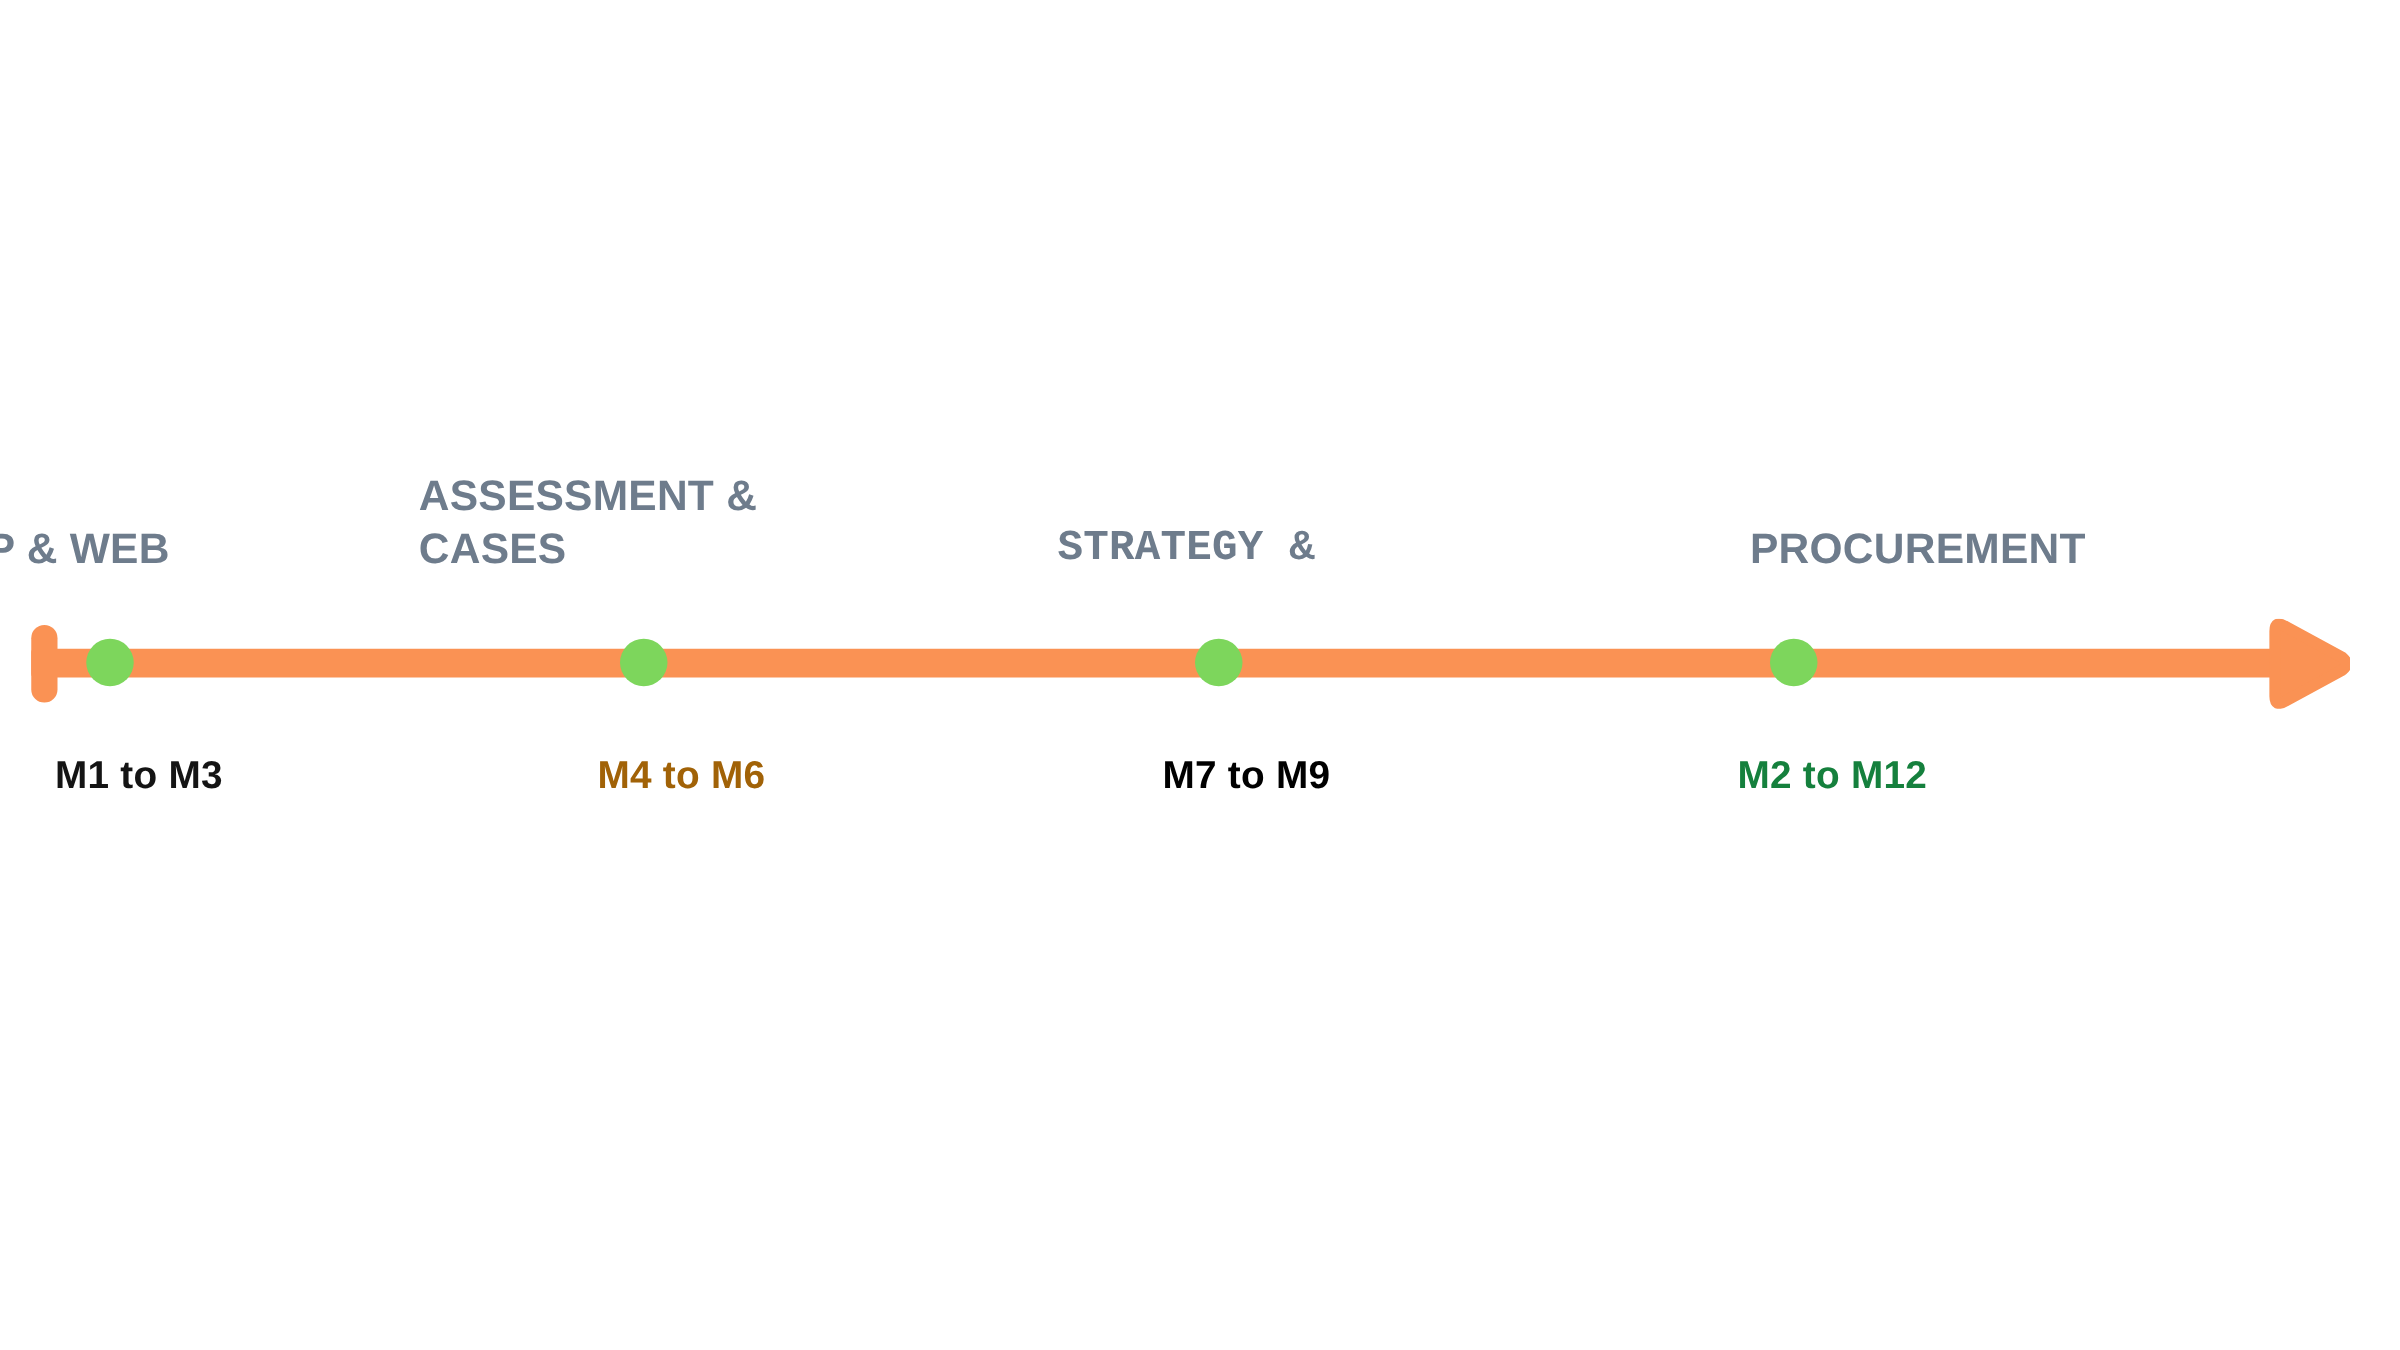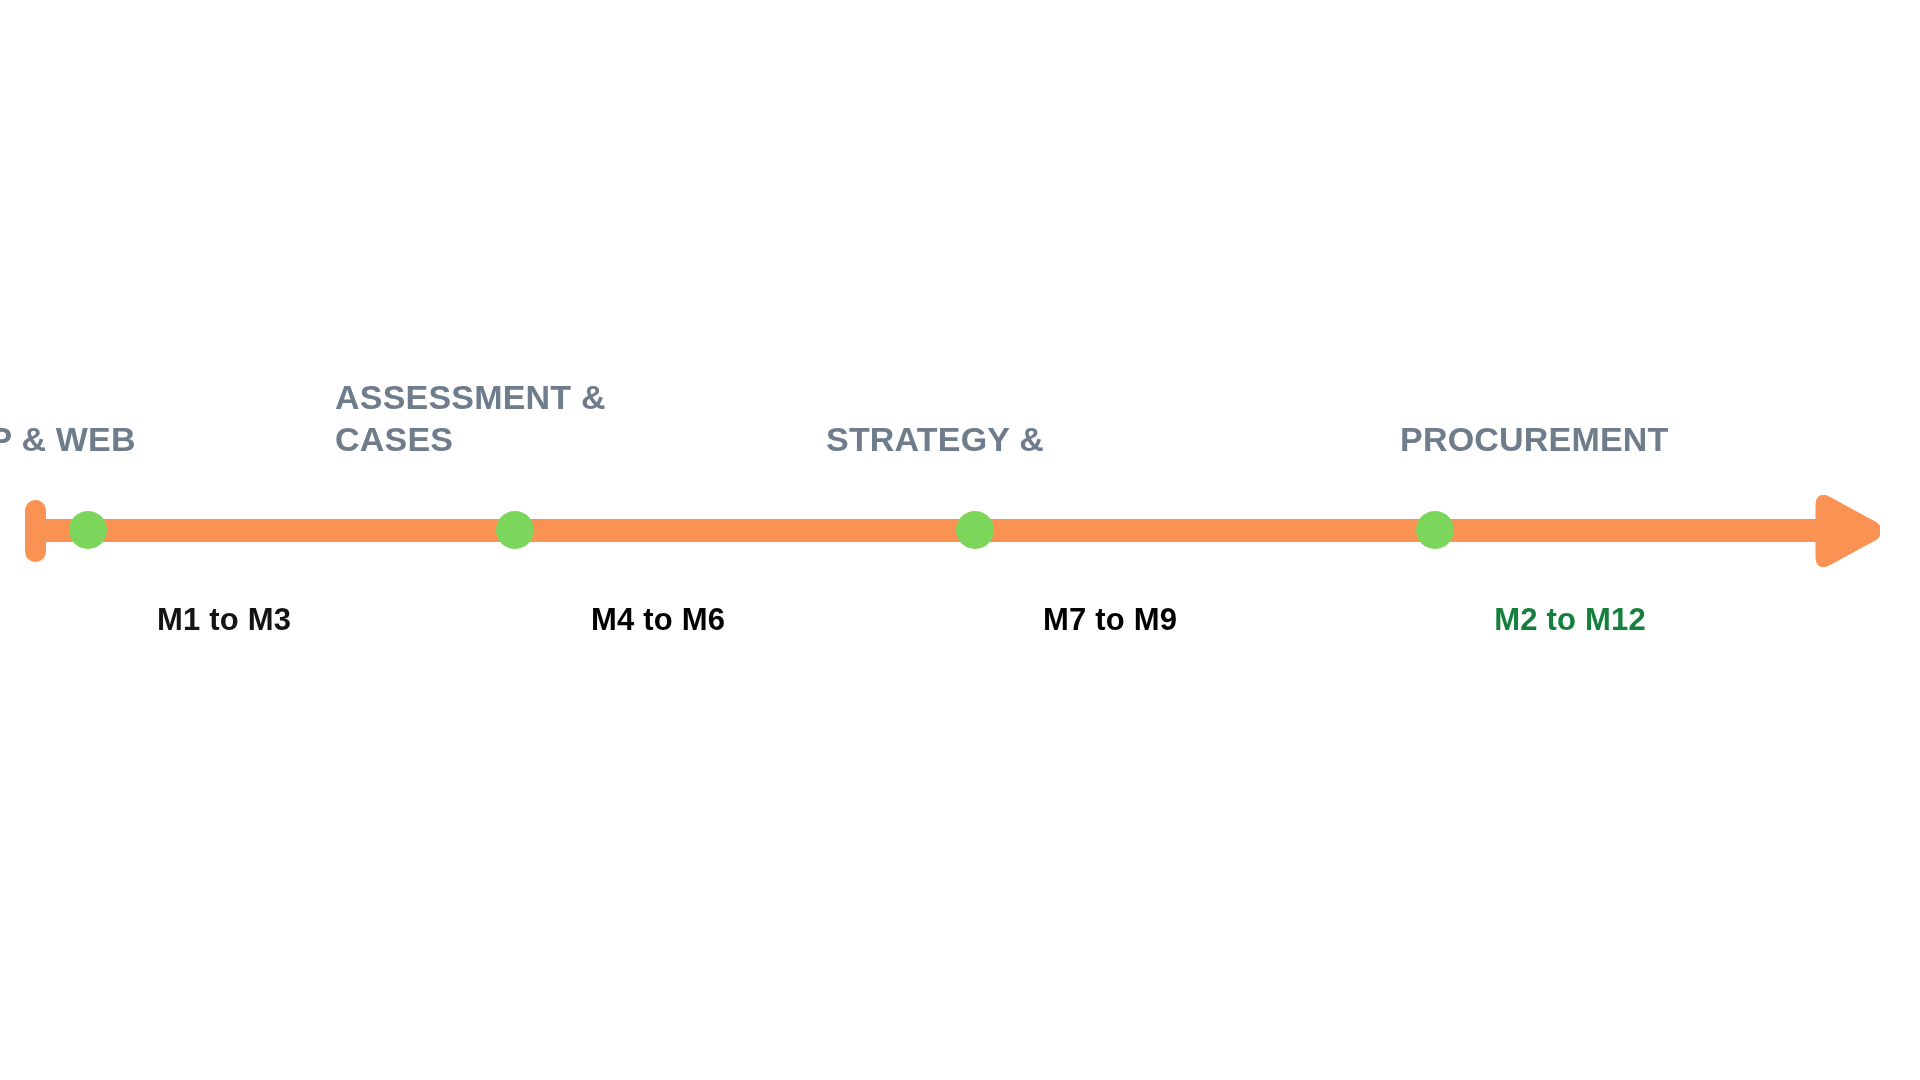--- a/index.html
+++ b/index.html
@@ -104,21 +104,20 @@
     bottom: 0;
     transform: none;
     width: 100%;
   }
 
   
   .month-label {
     position: absolute;
     top: 602px;
     width: 360px;
-    text-align: center;
     transform: translateX(-50%);
     color: #141414;
     font-size: 31px;
     font-weight: bold;
     letter-spacing: 0.2px;
     white-space: nowrap;
   }
 </style>
 </head>
 <body style="background: rgb(255, 255, 255);">
@@ -133,21 +132,21 @@
       </div>
     </div>
 
     <div class="phase-slot" style="left:335px; width:380px;">
       <div class="phase-label">
         <div>ASSESSMENT &amp;</div>
         <div>CASES</div>
       </div>
     </div>
 
-    <div class="phase-slot" style="left:826px; width:330px;">
+    <div class="phase-slot" style="left:846px; width:330px;font-family:Liberation Mono, monospace;">
       <div class="phase-label">
         <div>STRATEGY &amp;</div>
       </div>
     </div>
 
     <div class="phase-slot" style="left:1400px; width:350px;">
       <div class="phase-label">
         <div>PROCUREMENT</div>
       </div>
     </div>
@@ -164,18 +163,18 @@
     </div>
 
     <div class="dot" style="left:88px;"></div>
     <div class="dot" style="left:515px;"></div>
     <div class="dot" style="left:975px;"></div>
     <div class="dot" style="left:1435px;"></div>
   </div>
 
   <div>
     <div class="month-label" style="left: 224px; color: rgb(20, 20, 20);">M1 to M3</div>
-    <div class="month-label" style="left: 658px; color: #000000;">M4 to M6</div>
+    <div class="month-label" style="left: 658px; color: #a16207;">M4 to M6</div>
     <div class="month-label" style="left: 1110px; color: #000000;">M7 to M9</div>
     <div class="month-label" style="left: 1570px; color: #15803d;">M2 to M12</div>
   </div>
 
 </div>
 
 </body></html>

